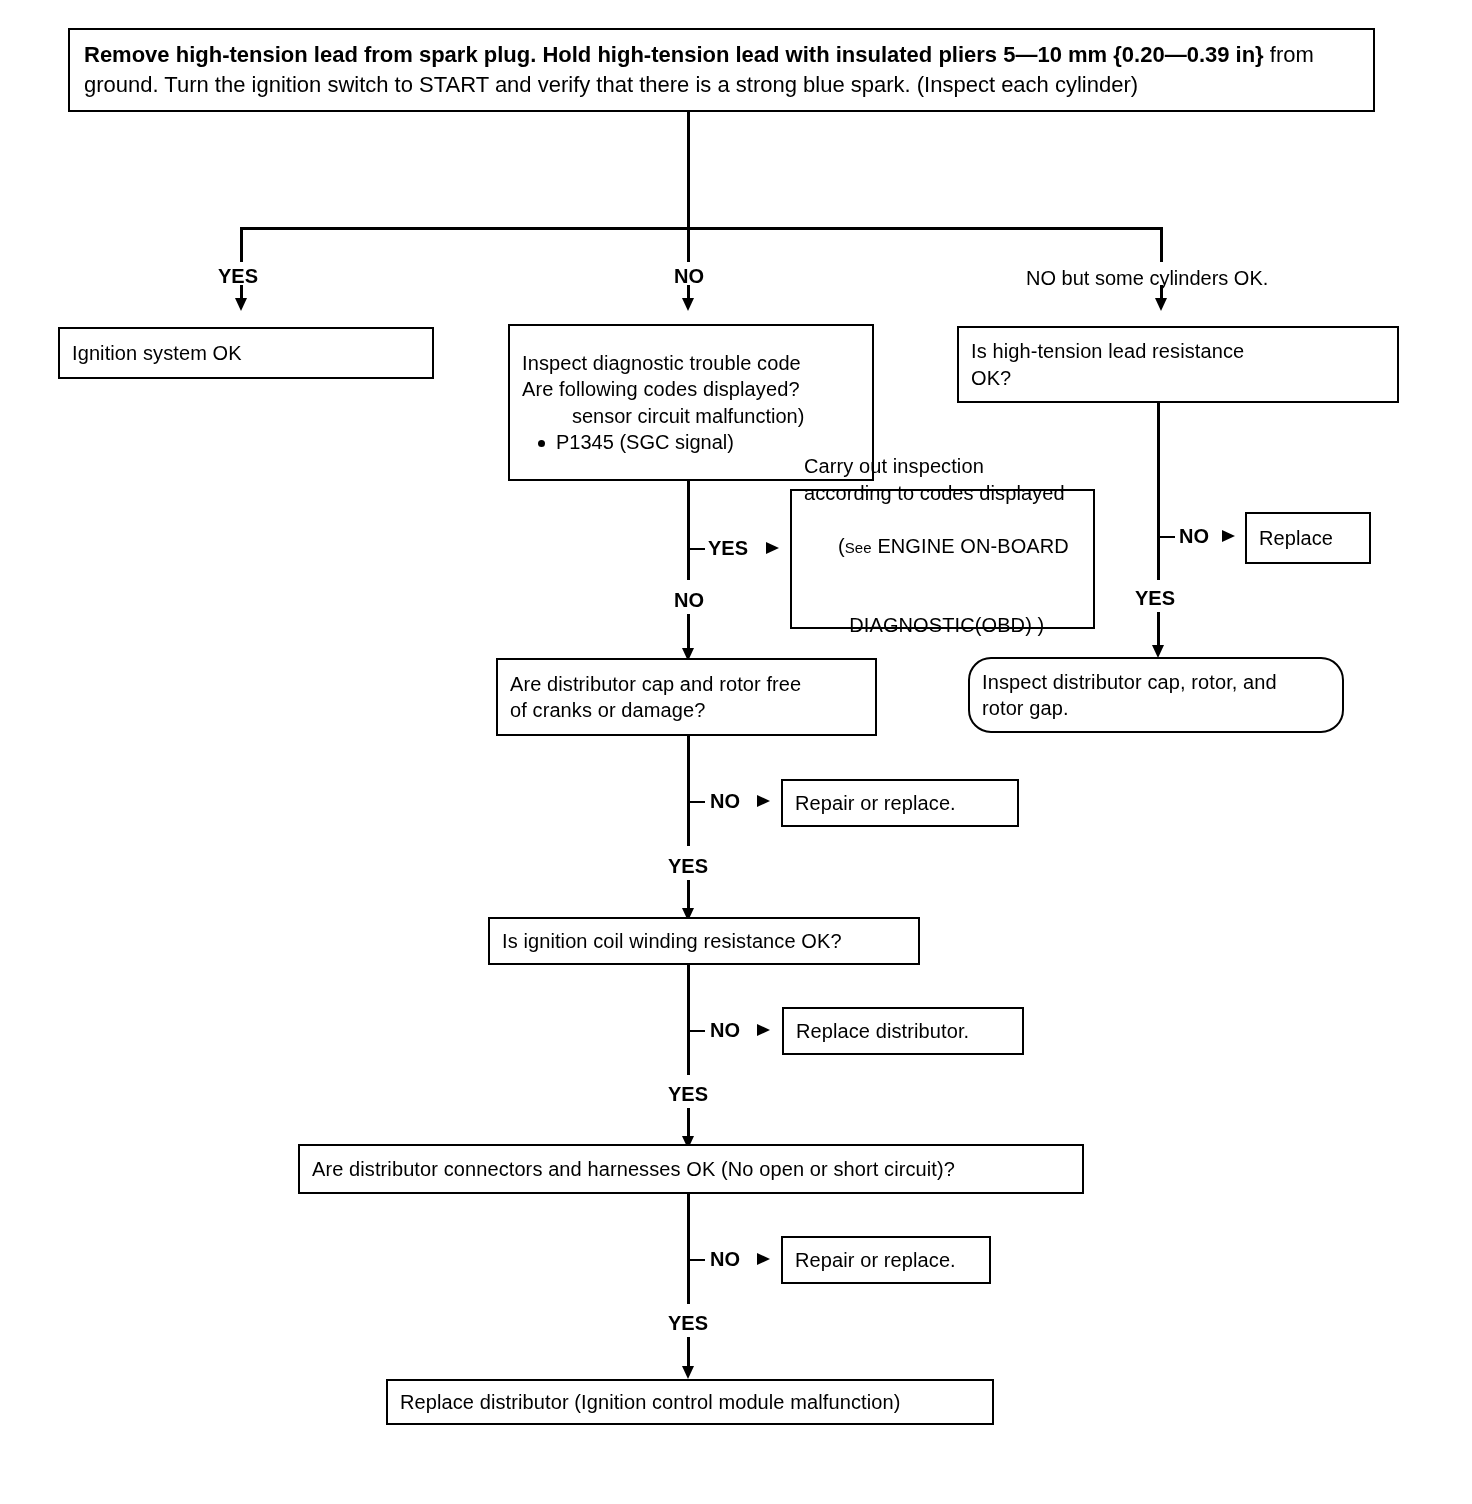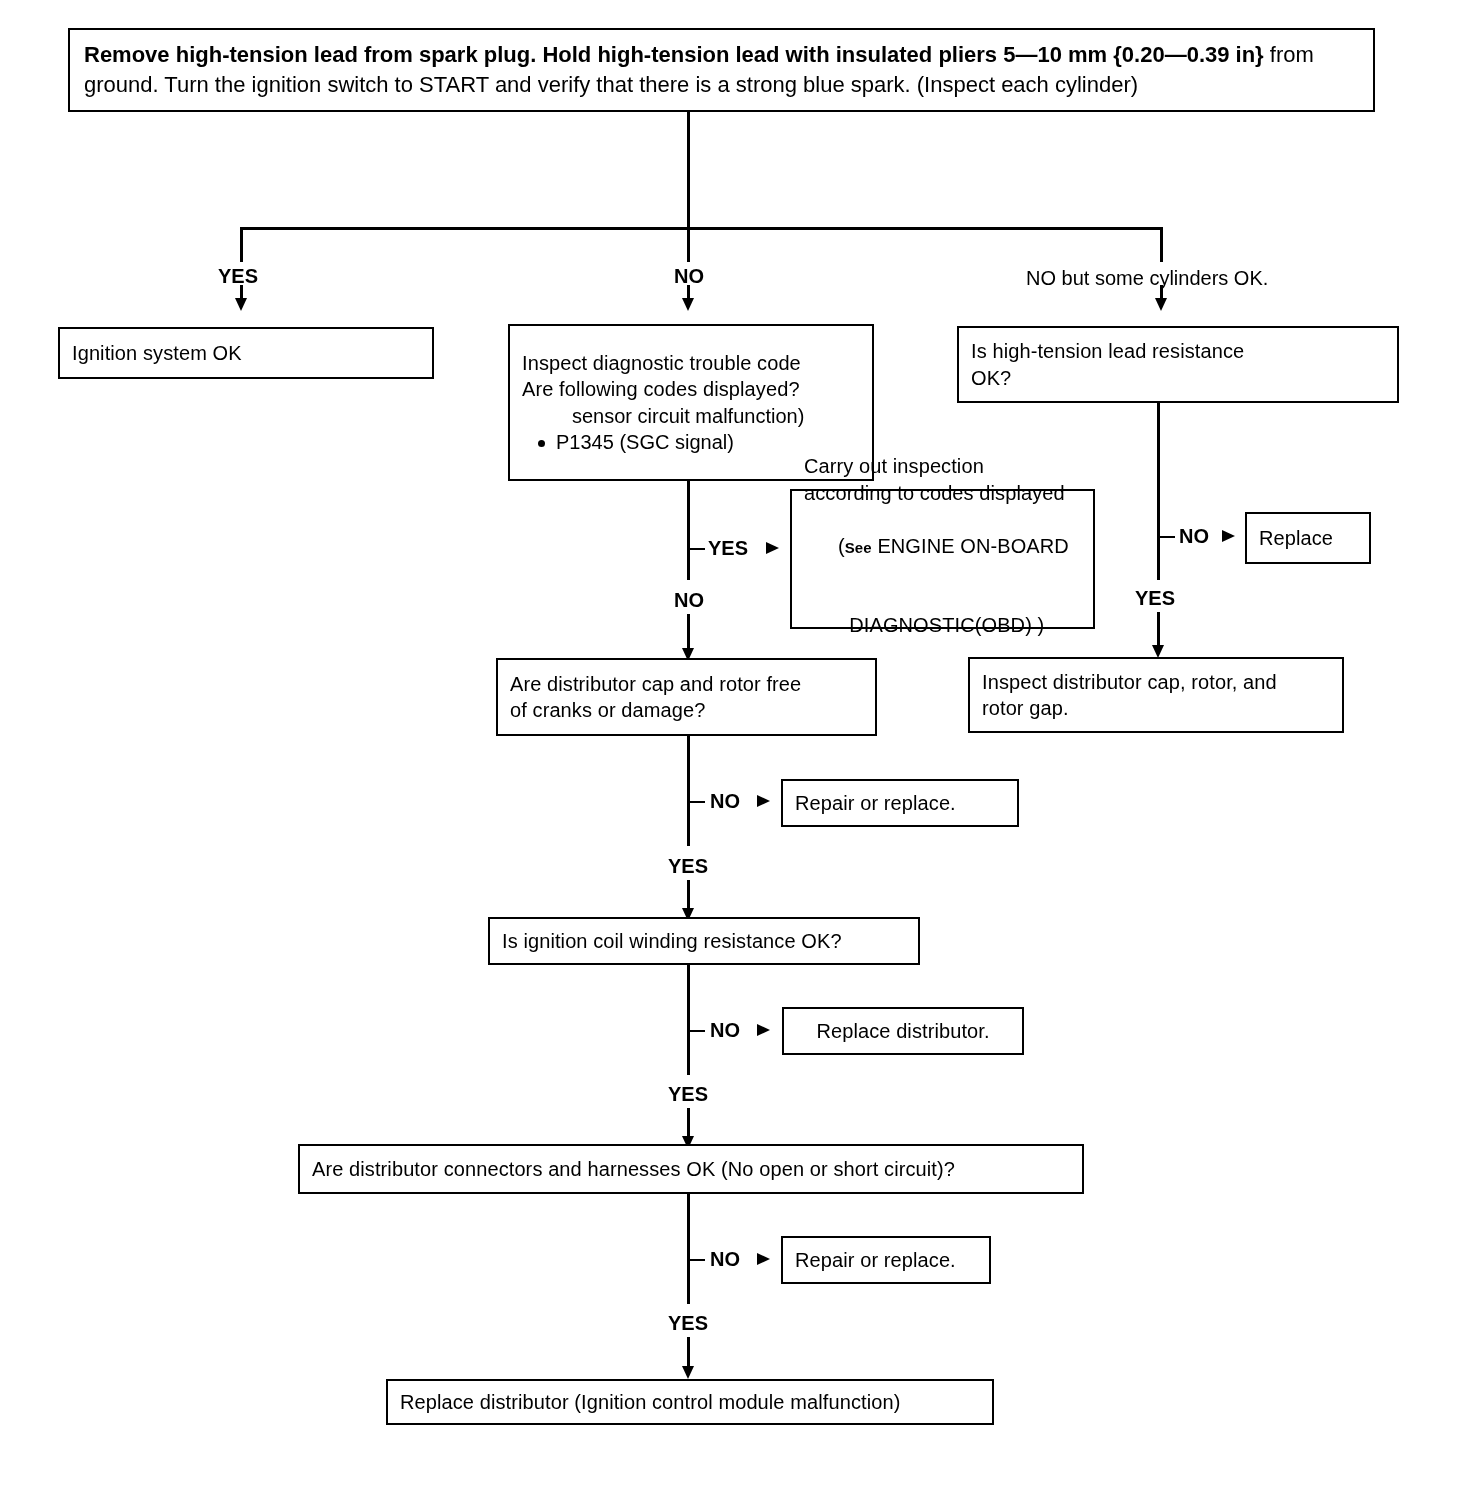--- a/index.html
+++ b/index.html
@@ -93,21 +93,21 @@
   .label.plain {
     font-weight: normal;
     text-align: center;
   }
   .topline-text {
     font-size: 22px;
     line-height: 1.38;
     font-weight: bold;
   }
   .topline-text .reg { font-weight: bold; }
-  .smallcaps { font-size: 15px; font-weight: bold; }
+  .smallcaps { font-size: 15px; }
 </style>
 </head>
 <body>
 
 <div id="chart">
 
   <div class="box heavy" style="left:68px; top:28px; width:1307px; height:84px; padding-left:14px;">
     <div class="topline-text">
       <span>Remove high-tension lead from spark plug. Hold high-tension lead with insulated pliers 5—10 mm {0.20—0.39 in}</span><span class="reg" style="font-weight:normal;"> from</span>
     </div>
@@ -180,21 +180,21 @@
 
   <div class="box" style="left:1245px; top:512px; width:126px; height:52px;">
     <div class="line">Replace</div>
   </div>
 
   <div class="box" style="left:496px; top:658px; width:381px; height:78px;">
     <div class="line">Are distributor cap and rotor free</div>
     <div class="line">of cranks or damage?</div>
   </div>
 
-  <div class="box" style="left:968px; top:657px; width:376px; height:76px;">
+  <div class="box" style="left:968px; top:657px; width:376px; height:76px;border-radius:23px;">
     <div class="line">Inspect distributor cap, rotor, and</div>
     <div class="line">rotor gap.</div>
   </div>
 
   <div class="vline" style="left:687px; top:736px; height:110px;"></div>
   <div class="tick" style="left:687px; top:801px; width:18px;"></div>
   <div class="label" style="left:710px; top:791px;">NO</div>
   <div class="arrow-right" style="left:757px; top:795px;"></div>
   <div class="label" style="left:668px; top:856px;">YES</div>
   <div class="vline" style="left:687px; top:880px; height:32px;"></div>
@@ -209,21 +209,21 @@
   </div>
 
   <div class="vline" style="left:687px; top:965px; height:110px;"></div>
   <div class="tick" style="left:687px; top:1030px; width:18px;"></div>
   <div class="label" style="left:710px; top:1020px;">NO</div>
   <div class="arrow-right" style="left:757px; top:1024px;"></div>
   <div class="label" style="left:668px; top:1084px;">YES</div>
   <div class="vline" style="left:687px; top:1108px; height:32px;"></div>
   <div class="arrow-down" style="left:682px; top:1136px;"></div>
 
-  <div class="box" style="left:782px; top:1007px; width:242px; height:48px;align-items:center;">
+  <div class="box" style="left:782px; top:1007px; width:242px; height:48px;">
     <div class="line">Replace distributor.</div>
   </div>
 
   <div class="box" style="left:298px; top:1144px; width:786px; height:50px;">
     <div class="line">Are distributor connectors and harnesses OK (No open or short circuit)?</div>
   </div>
 
   <div class="vline" style="left:687px; top:1194px; height:110px;"></div>
   <div class="tick" style="left:687px; top:1259px; width:18px;"></div>
   <div class="label" style="left:710px; top:1249px;">NO</div>

